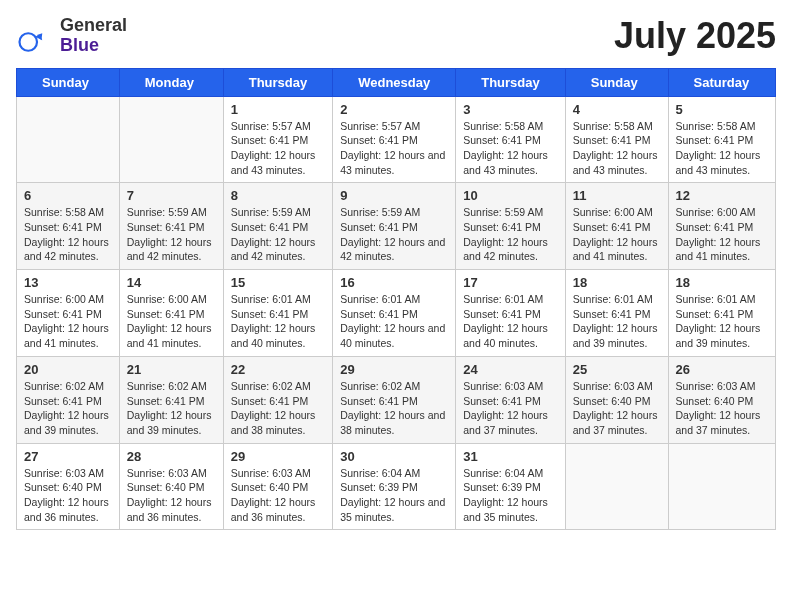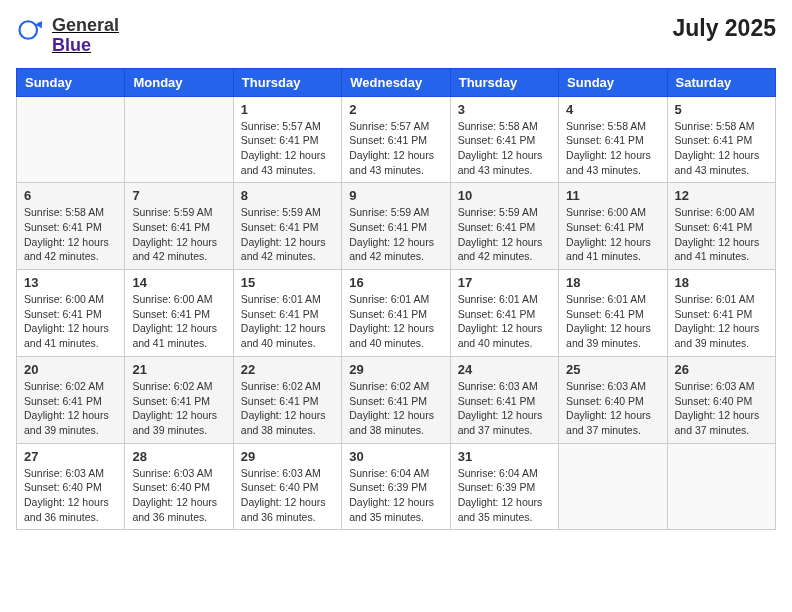--- a/index.html
+++ b/index.html
@@ -11,59 +11,58 @@
       padding: 16px;
     }
     .header {
       display: flex;
       justify-content: space-between;
       align-items: flex-start;
       margin-bottom: 12px;
     }
     .logo {
       display: flex;
-      align-items: flex-start;
-      gap: 8px;
-      text-decoration: underline;
+      align-items: flex-end;
+      gap: 16px;
     }
     .logo-text {
       font-size: 18px;
       font-weight: bold;
       line-height: 1.1;
     }
     .logo-general { color: #333; }
     .logo-blue { color: #4c1d95; }
     .logo-icon {
       width: 28px;
       height: 28px;
     }
     .title-block {
       text-align: right;
     }
     .month-title {
-      font-size: 23px;
+      font-size: 36px;
       font-weight: bold;
       color: #222;
       line-height: 1.1;
     }
     .location {
       font-size: 15px;
       color: #444;
     }
     .calendar {
       width: 100%;
       border-collapse: collapse;
       border: 1px solid #ccc;
     }
     .calendar th {
       background: #2563eb;
       color: #fff;
       font-size: 13px;
       font-weight: bold;
-      padding: 6px 8px;
+      padding: 6px 25px;
       text-align: left;
       border: 1px solid #1d4ed8;
     }
     .calendar td {
       width: calc(100% / 7);
       vertical-align: top;
       padding: 5px 7px;
       border: 1px solid #ccc;
       font-size: 11px;
       color: #333;

